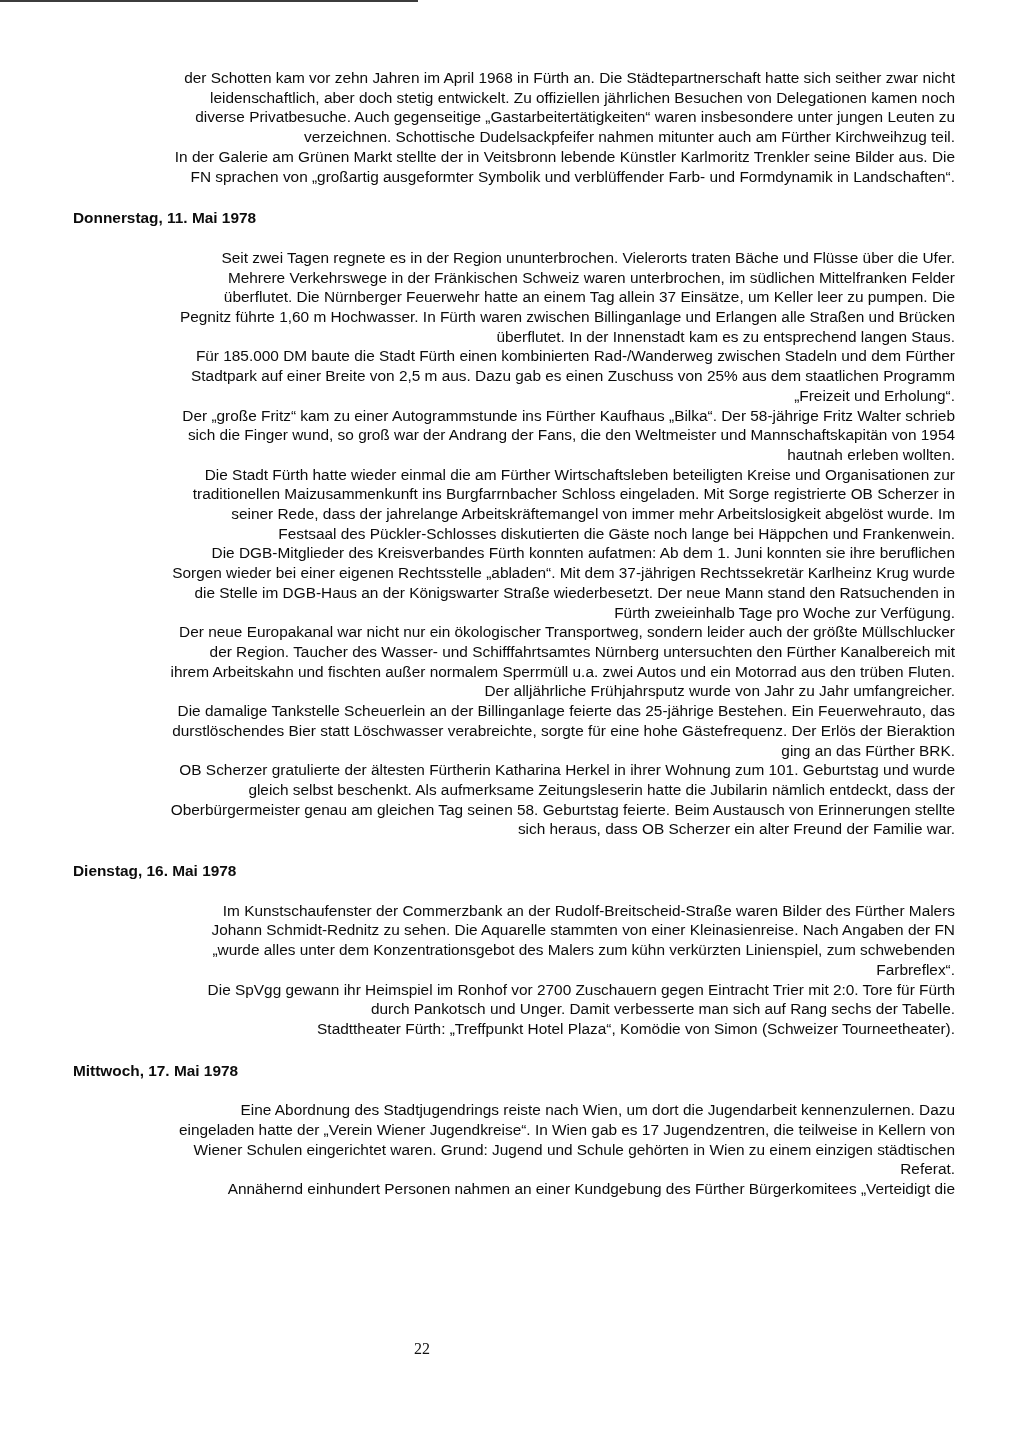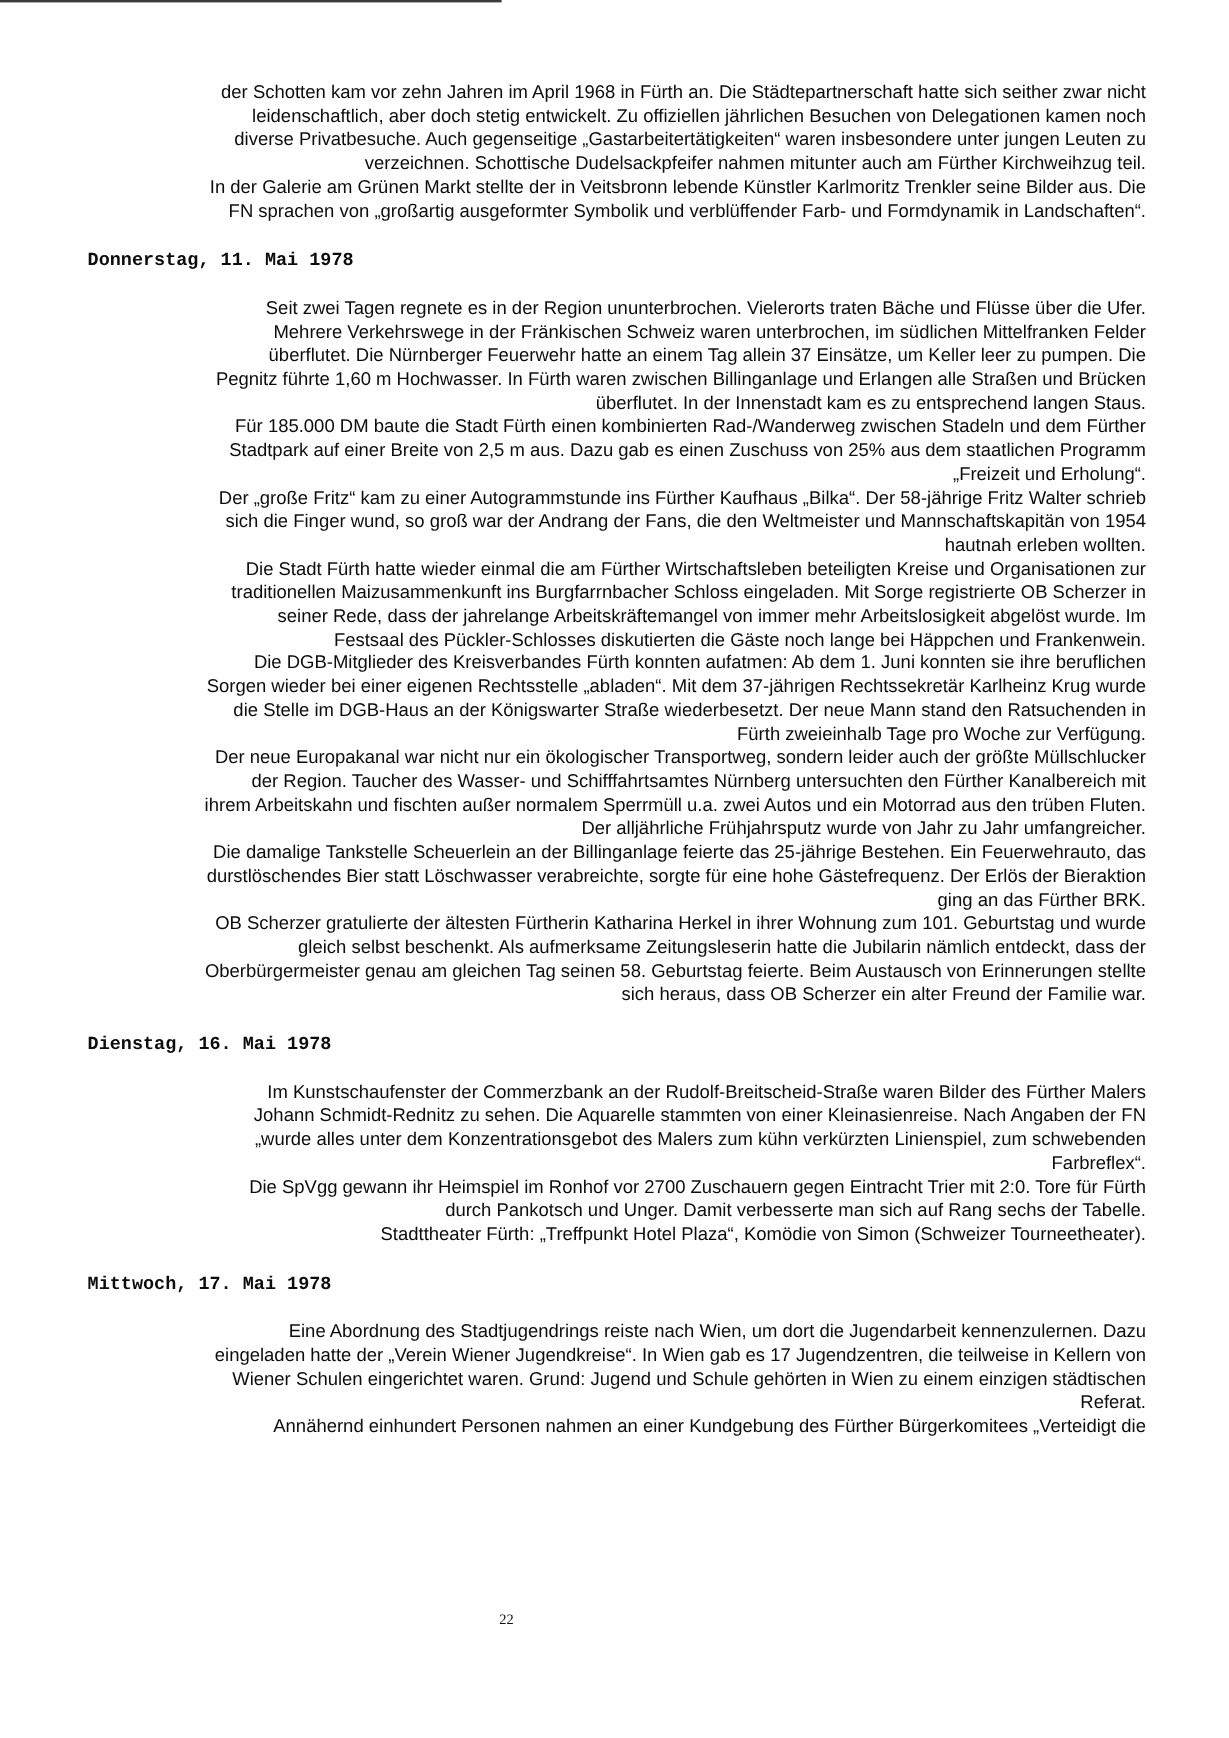--- a/index.html
+++ b/index.html
@@ -35,30 +35,29 @@
   }
   .para {
     margin: 0;
     white-space: pre-line;
     text-align: right;
   }
   .heading {
     font-weight: bold;
     margin: 22px 0 20px 0;
     white-space: pre-line;
-    font-family: Liberation Mono, monospace;
   }
   .page-number {
     position: absolute;
     top: 1338px;
     left: 0;
     width: 844px;
     text-align: center;
     font-family: "Liberation Serif", serif;
-    font-size: 12px;
+    font-size: 16px;
     line-height: 22px;
     color: #111111;
   }
 </style>
 </head>
 <body>
 
 <div class="page">
 
   <div class="scan-artifact"></div>

